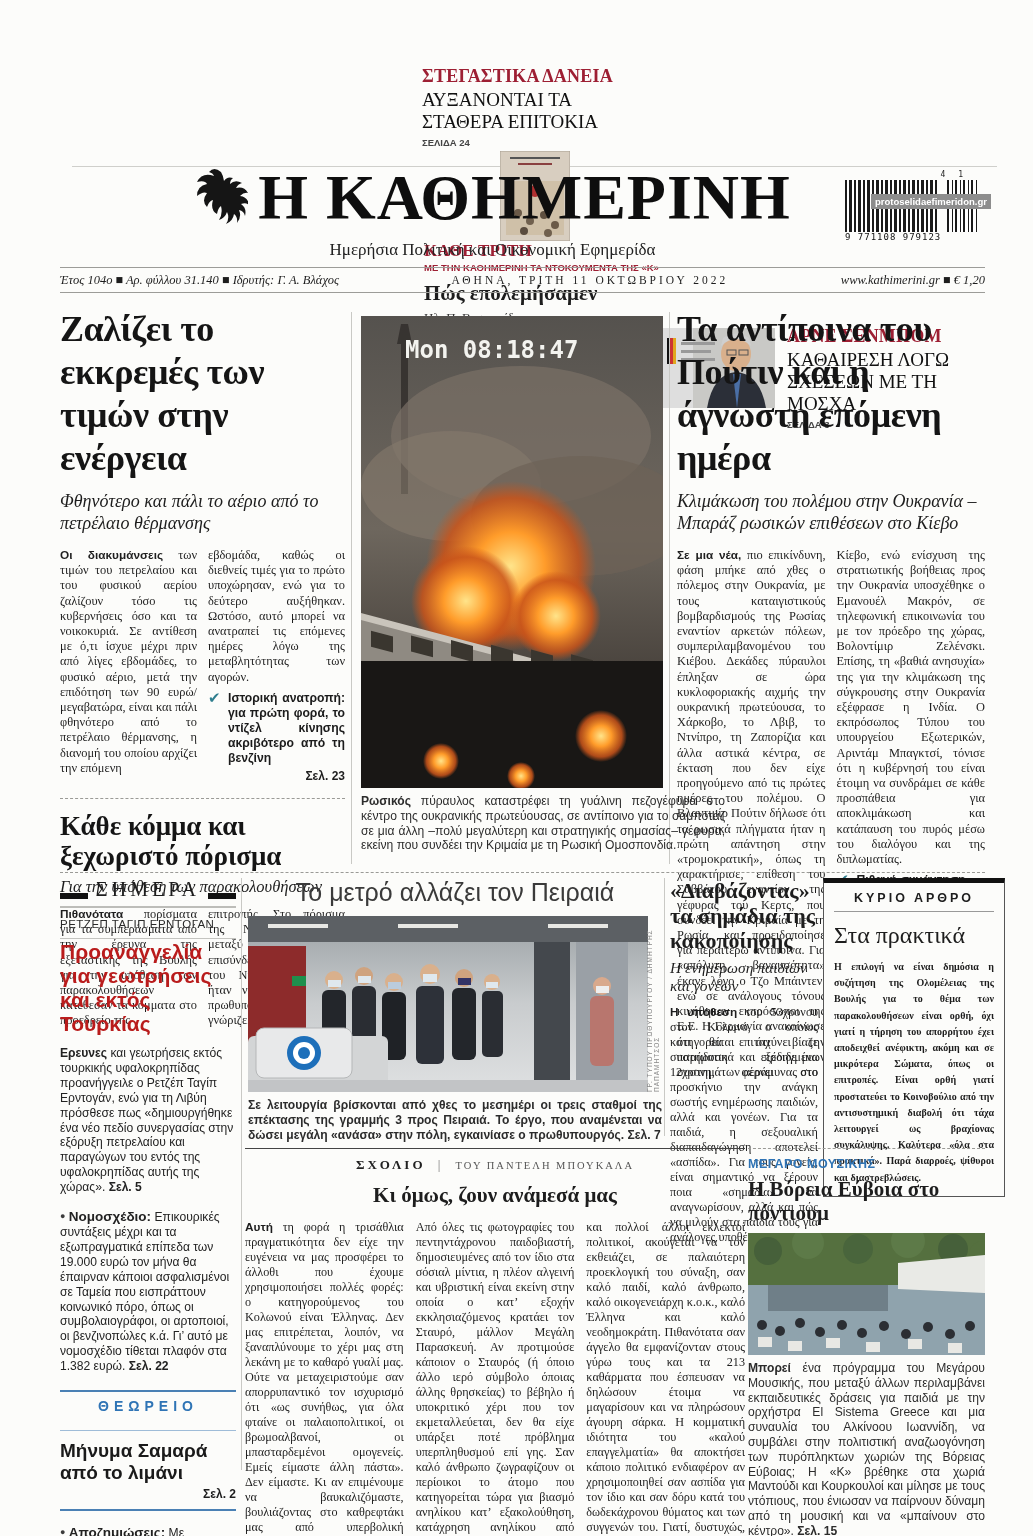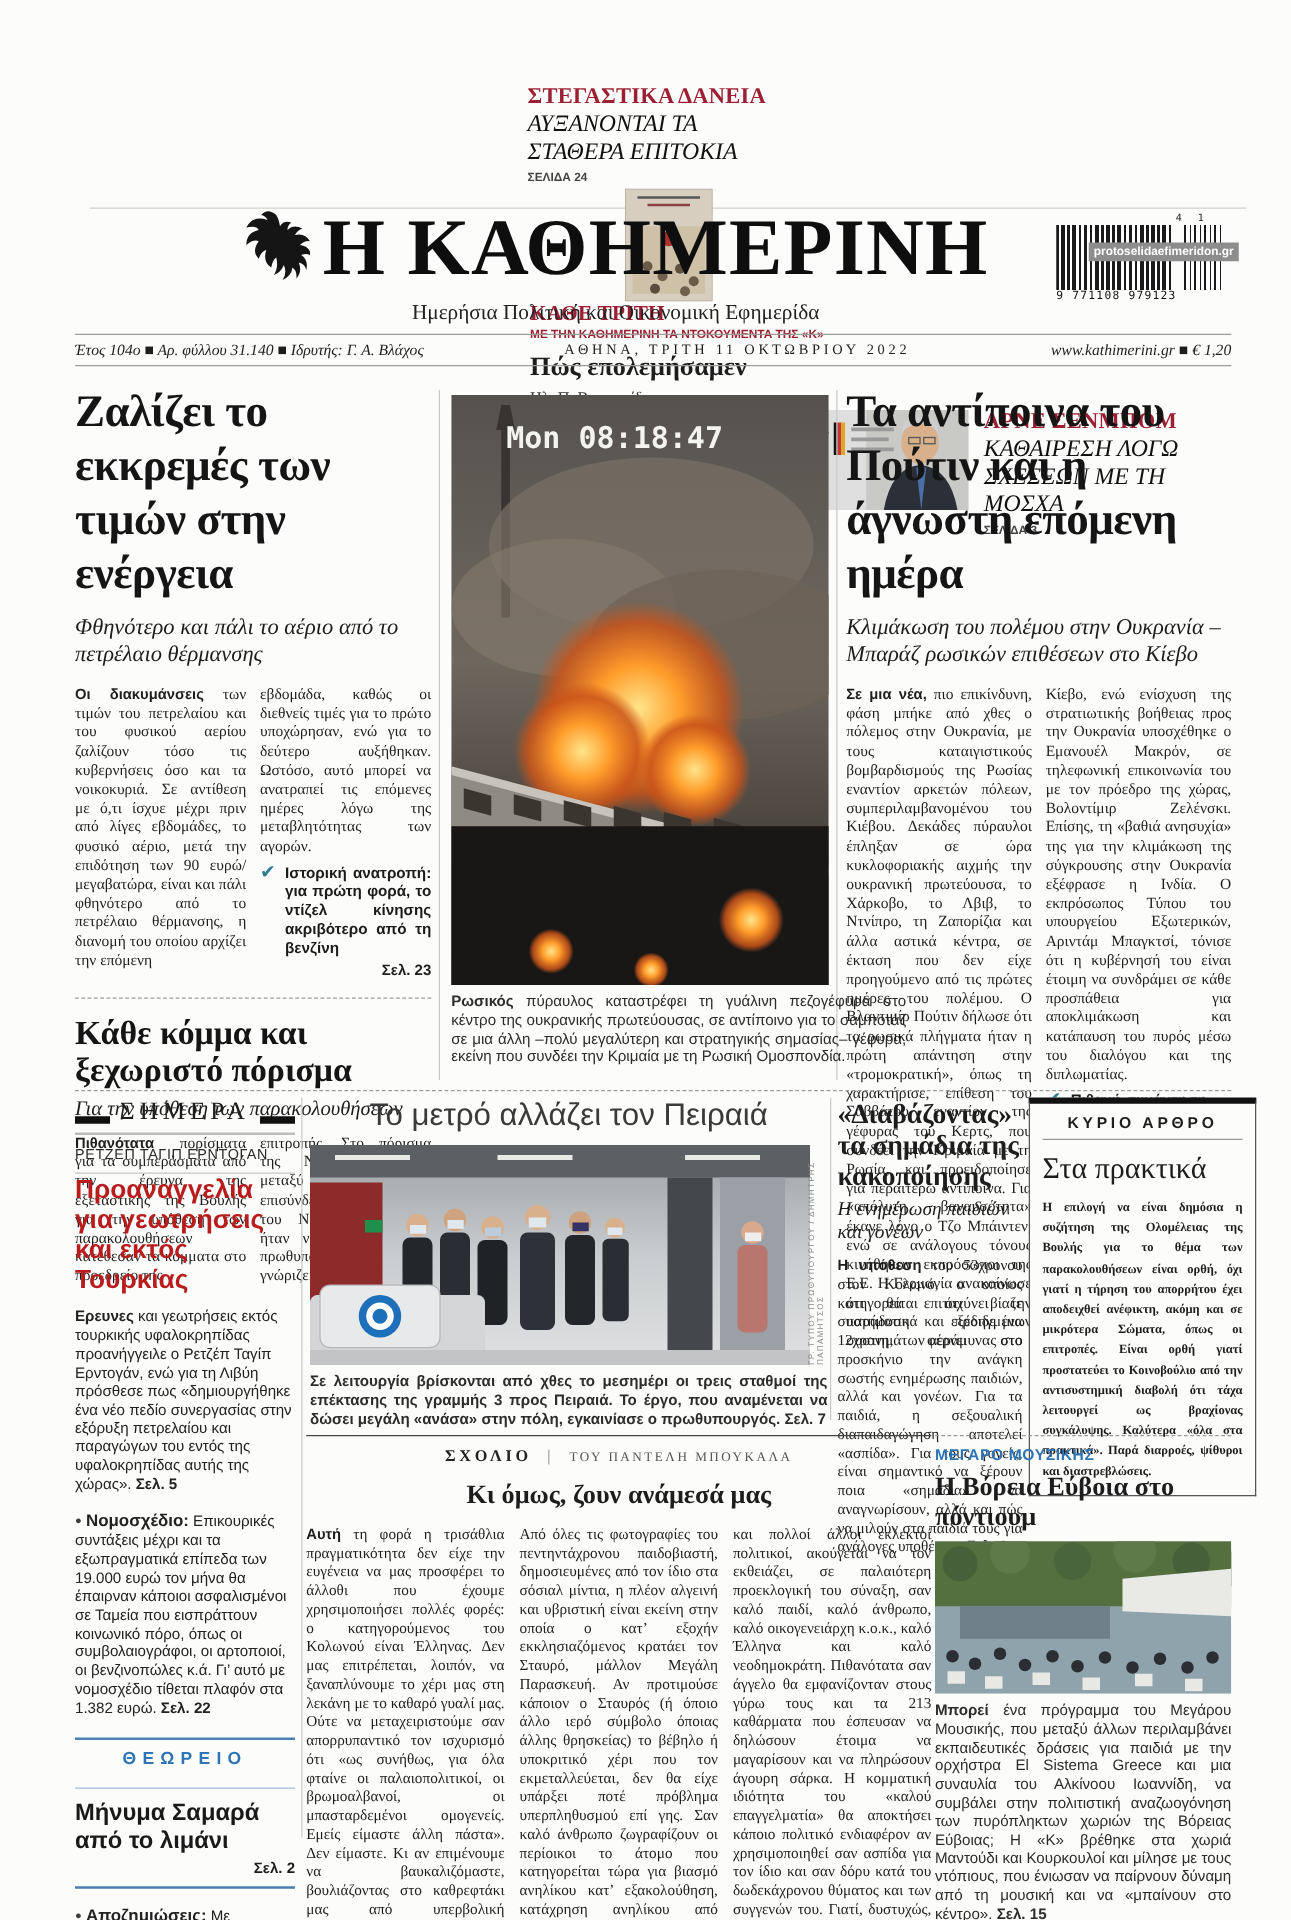--- a/index.html
+++ b/index.html
@@ -2,21 +2,21 @@
 <html><head>
 <meta charset="utf-8">
 <style>
   html,body{margin:0;padding:0;background:#e8e8e6;}
   .page{position:relative;width:1033px;height:1536px;background:#fcfcfa;margin:0 auto;
         font-family:"Liberation Serif",serif;color:#1d1d1d;overflow:hidden;}
 
   
   .top-strip{position:absolute;left:72px;top:66px;width:925px;height:96px;display:flex;align-items:center;border-bottom:1px solid #cfcfcb;padding-bottom:4px;flex-direction:column;}
   .promo-kicker{font-size:18px;font-weight:700;color:#9d1f33;letter-spacing:.2px;}
-  .promo-title{font-size:19px;line-height:22px;color:#111;margin-top:2px;font-style:italic;}
+  .promo-title{font-size:19px;line-height:22px;color:#111;margin-top:2px;}
   .page-ref-sm{font-family:"Liberation Sans",sans-serif;font-size:9.5px;font-weight:700;color:#444;margin-top:4px;}
   .promo-sep{width:1px;background:#c9c9c5;height:84px;margin:2px 16px 0 16px;}
   .promo-mid-series{font-size:9.5px;font-weight:700;color:#9d1f33;font-family:"Liberation Sans",sans-serif;margin-top:1px;}
   .promo-mid-title{font-size:21px;font-weight:700;margin-top:8px;}
   .promo-mid-author{font-size:13px;color:#333;margin-top:4px;}
   .book-cover{flex:0 0 70px;height:90px;margin-top:1px;}
   .portrait{flex:0 0 142px;height:80px;margin-top:2px;position:relative;}
   .vcredit{position:absolute;left:-10px;top:8px;font-family:"Liberation Sans",sans-serif;font-size:6.5px;color:#888;writing-mode:vertical-rl;transform:rotate(180deg);letter-spacing:1px;}
 
   

